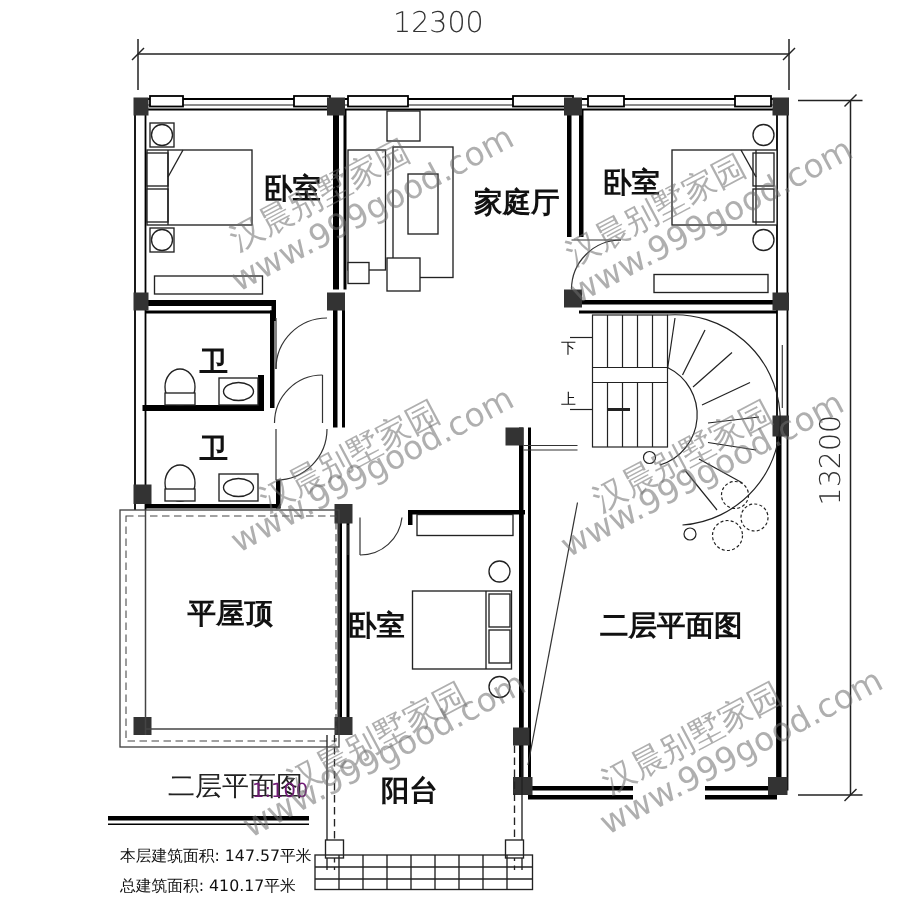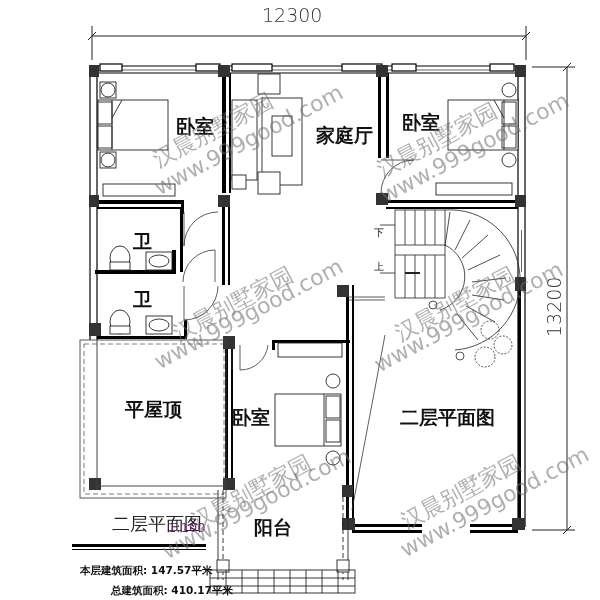--- a/index.html
+++ b/index.html
@@ -7,21 +7,21 @@
   #plan { position:absolute; left:0; top:0; width:600px; height:600px; }
   .lbl { position:absolute; font-family:"DejaVu Sans", sans-serif; color:#111; white-space:nowrap; line-height:1; }
   .room { font-weight:bold; font-size:19px; }
   .dim { font-family:"DejaVu Sans", sans-serif; font-size:19px; color:#333; font-weight:200; letter-spacing:0px; }
   .dimv { transform:rotate(-90deg); transform-origin:left top; }
   .wm { position:absolute; color:rgba(110,110,110,0.55); font-size:22px; font-family:"DejaVu Sans", sans-serif; transform:rotate(-28deg); transform-origin:left top; white-space:nowrap; pointer-events:none; }
   .title { position:absolute; left:72px; top:512px; font-size:18px; color:#222;margin-left:40px; }
   .scale { position:absolute; left:168px; top:520px; font-size:13px; color:#701a75; }
   .tline1 { position:absolute; left:72px; top:544px; width:134px; height:3px; background:#000; }
   .tline2 { position:absolute; left:72px; top:549px; width:134px; height:1px; background:#000; }
-  .area { position:absolute; left:80px; font-size:10.5px; color:#111; font-weight:bold; }
+  .area { position:absolute; left:80px; font-size:10.5px; color:#111; font-weight:normal; }
   .stairlbl { font-size:10px; font-weight:normal; }
 </style>
 </head>
 <body>
 
 <svg id="plan" viewBox="0 0 600 600" xmlns="http://www.w3.org/2000/svg">
 
   <g stroke="#222" stroke-width="1" fill="none">
     <line x1="92" y1="36" x2="526" y2="36"></line>
     <line x1="92" y1="26" x2="92" y2="60"></line>
@@ -268,21 +268,21 @@
 <div class="lbl stairlbl" style="left:374px; top:262px;">上</div>
 
 <div class="title">二层平面图</div>
 <div class="scale">1:100</div>
 <div class="tline1"></div>
 <div class="tline2"></div>
 <div class="area" style="top:564px;">
   <span>本层建筑面积:</span>
   <span>147.57平米</span>
 </div>
-<div class="area" style="top:584px;margin-left:31px;">
+<div class="area" style="top:584px;">
   <span>总建筑面积:</span>
   <span>410.17平米</span>
 </div>
 
 <div class="wm" style="left:148px; top:148px;">汉晨别墅家园</div>
 <div class="wm" style="left:150px; top:178px;">www.999good.com</div>
 <div class="wm" style="left:372px; top:158px;">汉晨别墅家园</div>
 <div class="wm" style="left:376px; top:186px;">www.999good.com</div>
 <div class="wm" style="left:168px; top:322px;">汉晨别墅家园</div>
 <div class="wm" style="left:150px; top:352px;">www.999good.com</div>

